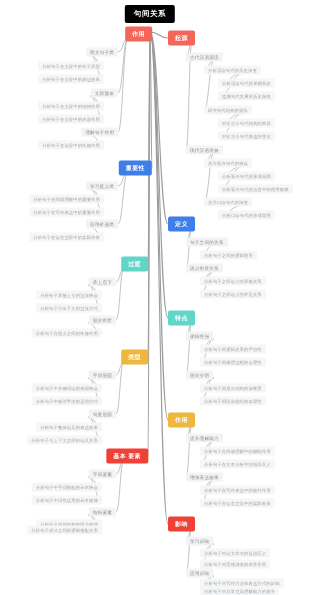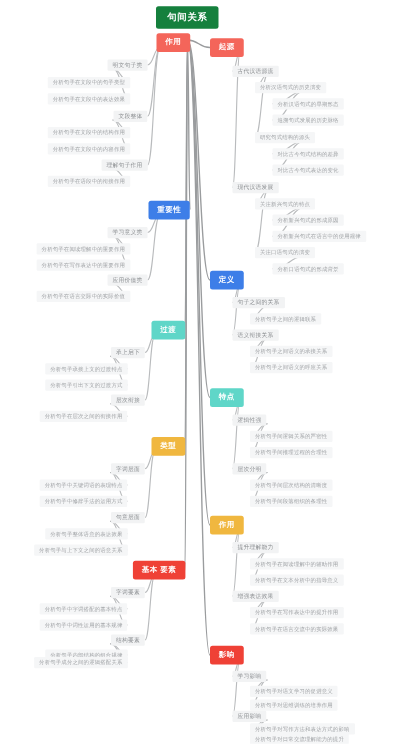--- a/index.html
+++ b/index.html
@@ -12,21 +12,21 @@
     position:relative;
   }
   #map{position:absolute;inset:0;width:300px;height:595px;}
   svg.links{position:absolute;left:0;top:0;width:300px;height:595px;pointer-events:none;}
   svg.links path{fill:none;stroke:#b9bbbd;stroke-width:0.9;}
   svg.links path.trunk{stroke:#9a9c9e;stroke-width:1.1;}
 
   .node{position:absolute;box-sizing:border-box;white-space:nowrap;}
 
   .root{
-    background:#15803d;color:#ffffff;
+    background:#000000;color:#ffffff;
     font-size:7.5px;font-weight:bold;
     padding:4px 9px;border-radius:2px;
     letter-spacing:.6px;
     transform:translate(-50%,0);
   }
 
   .branch{
     color:#ffffff;font-size:6px;font-weight:bold;
     padding:3px 7px;border-radius:2px;
     letter-spacing:.4px;

